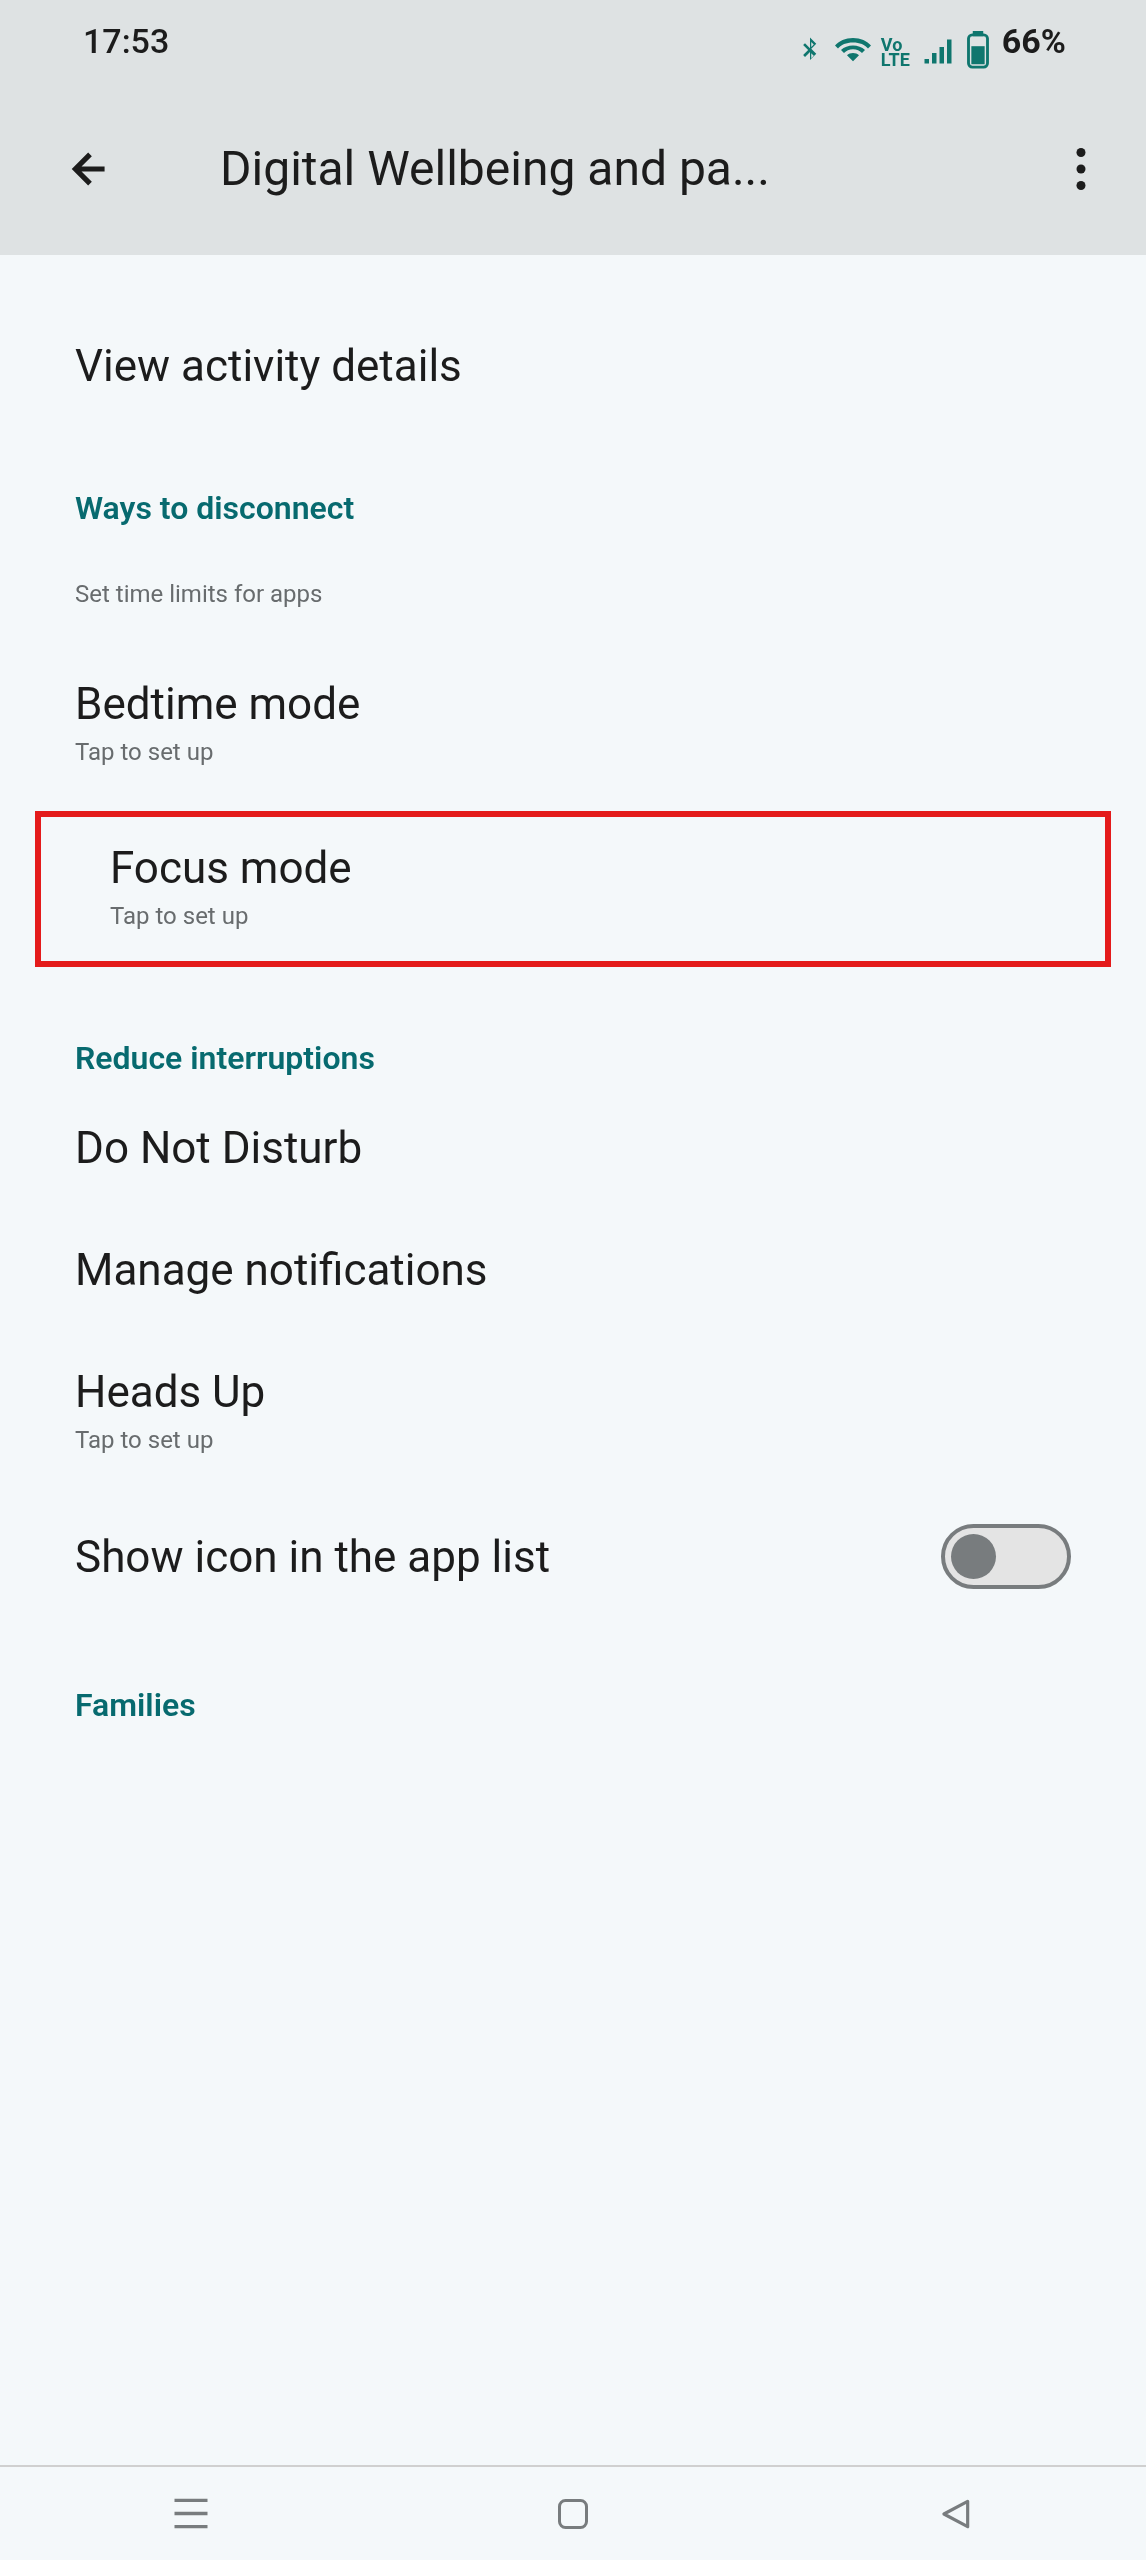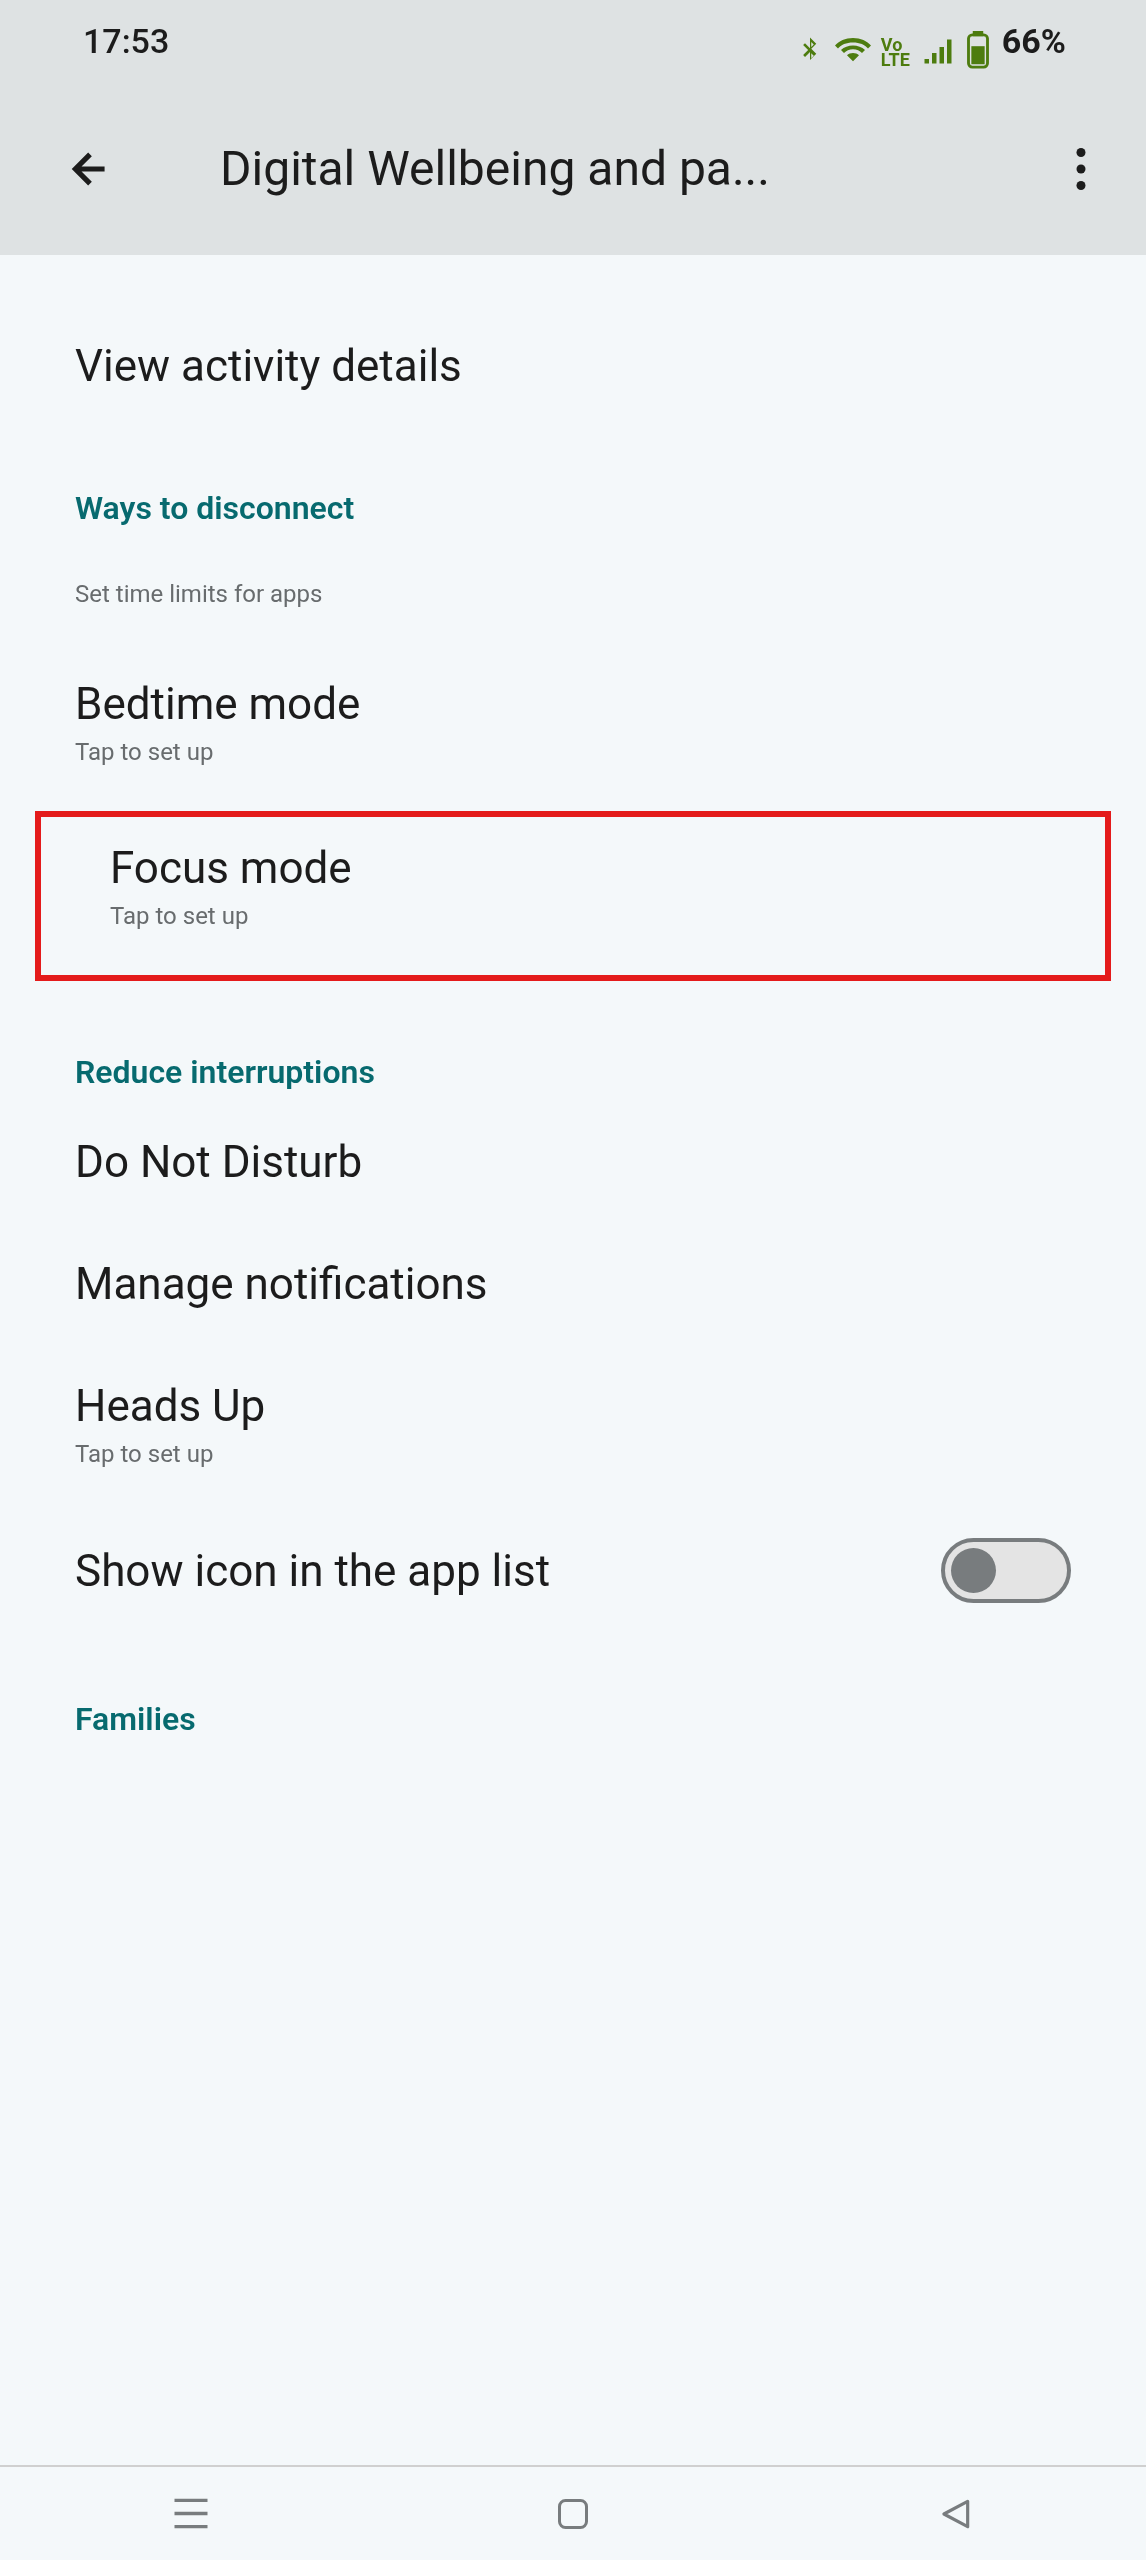--- a/index.html
+++ b/index.html
@@ -33,21 +33,21 @@
       color: #1c1c1c;
     }
     
     .status-icons {
       display: flex;
       align-items: center;
       gap: 10px;
     }
     
     .status-icon {
-      color: #4d7c0f;
+      color: #0f766e;
       margin-top: 22px;
     }
     
     .battery-text {
       font-size: 34px;
       font-weight: 700;
       color: #1c1c1c;
       margin-left: 2px;
     }
     
@@ -115,21 +115,21 @@
     
     .section-header {
       font-size: 32px;
       font-weight: 600;
       color: #076a6f;
       padding: 62px 75px 10px 75px;
     }
     
     .highlighted {
       border: 6px solid #e41b1b;
-      padding: 25px 69px 45px 69px;
+      padding: 25px 69px 31px 69px;
       margin: 10px 35px 10px 35px;
     }
     
     .toggle-item {
       display: flex;
       align-items: center;
       justify-content: space-between;
       padding: 35px 75px;
       cursor: pointer;
     }

